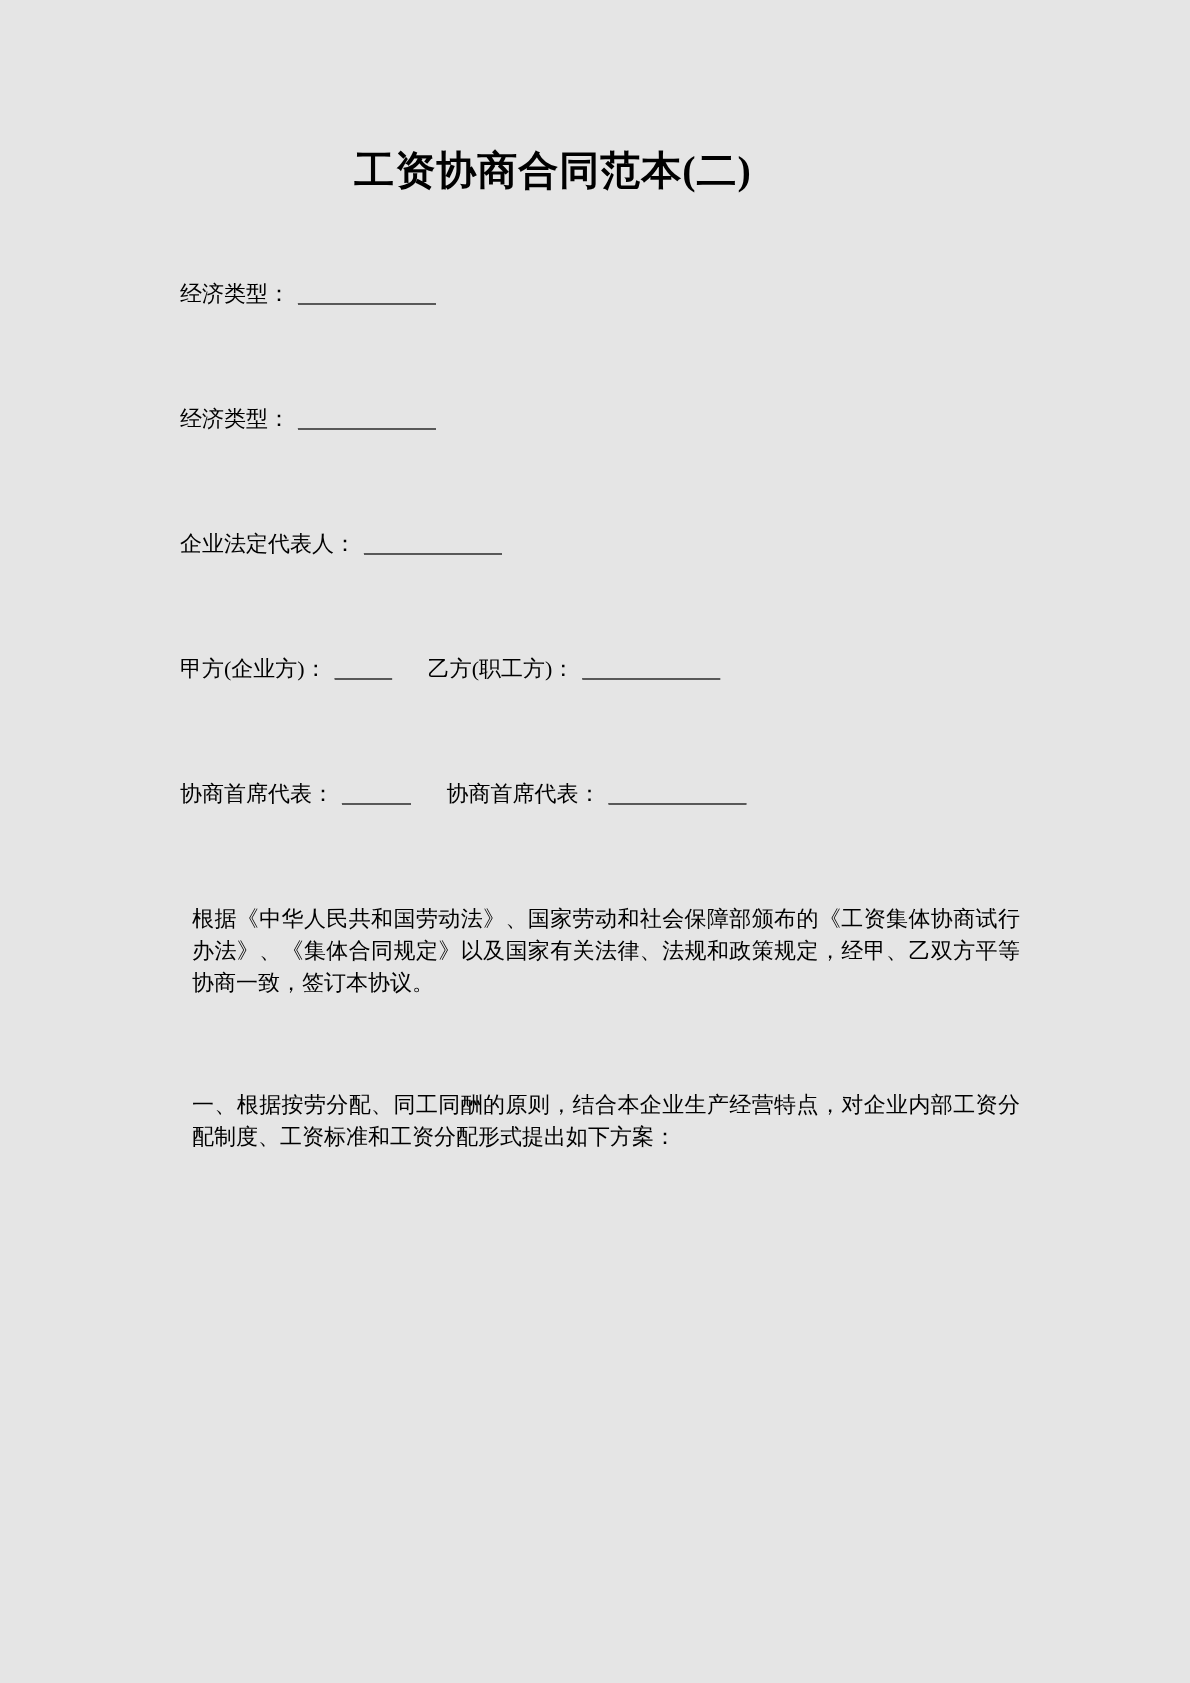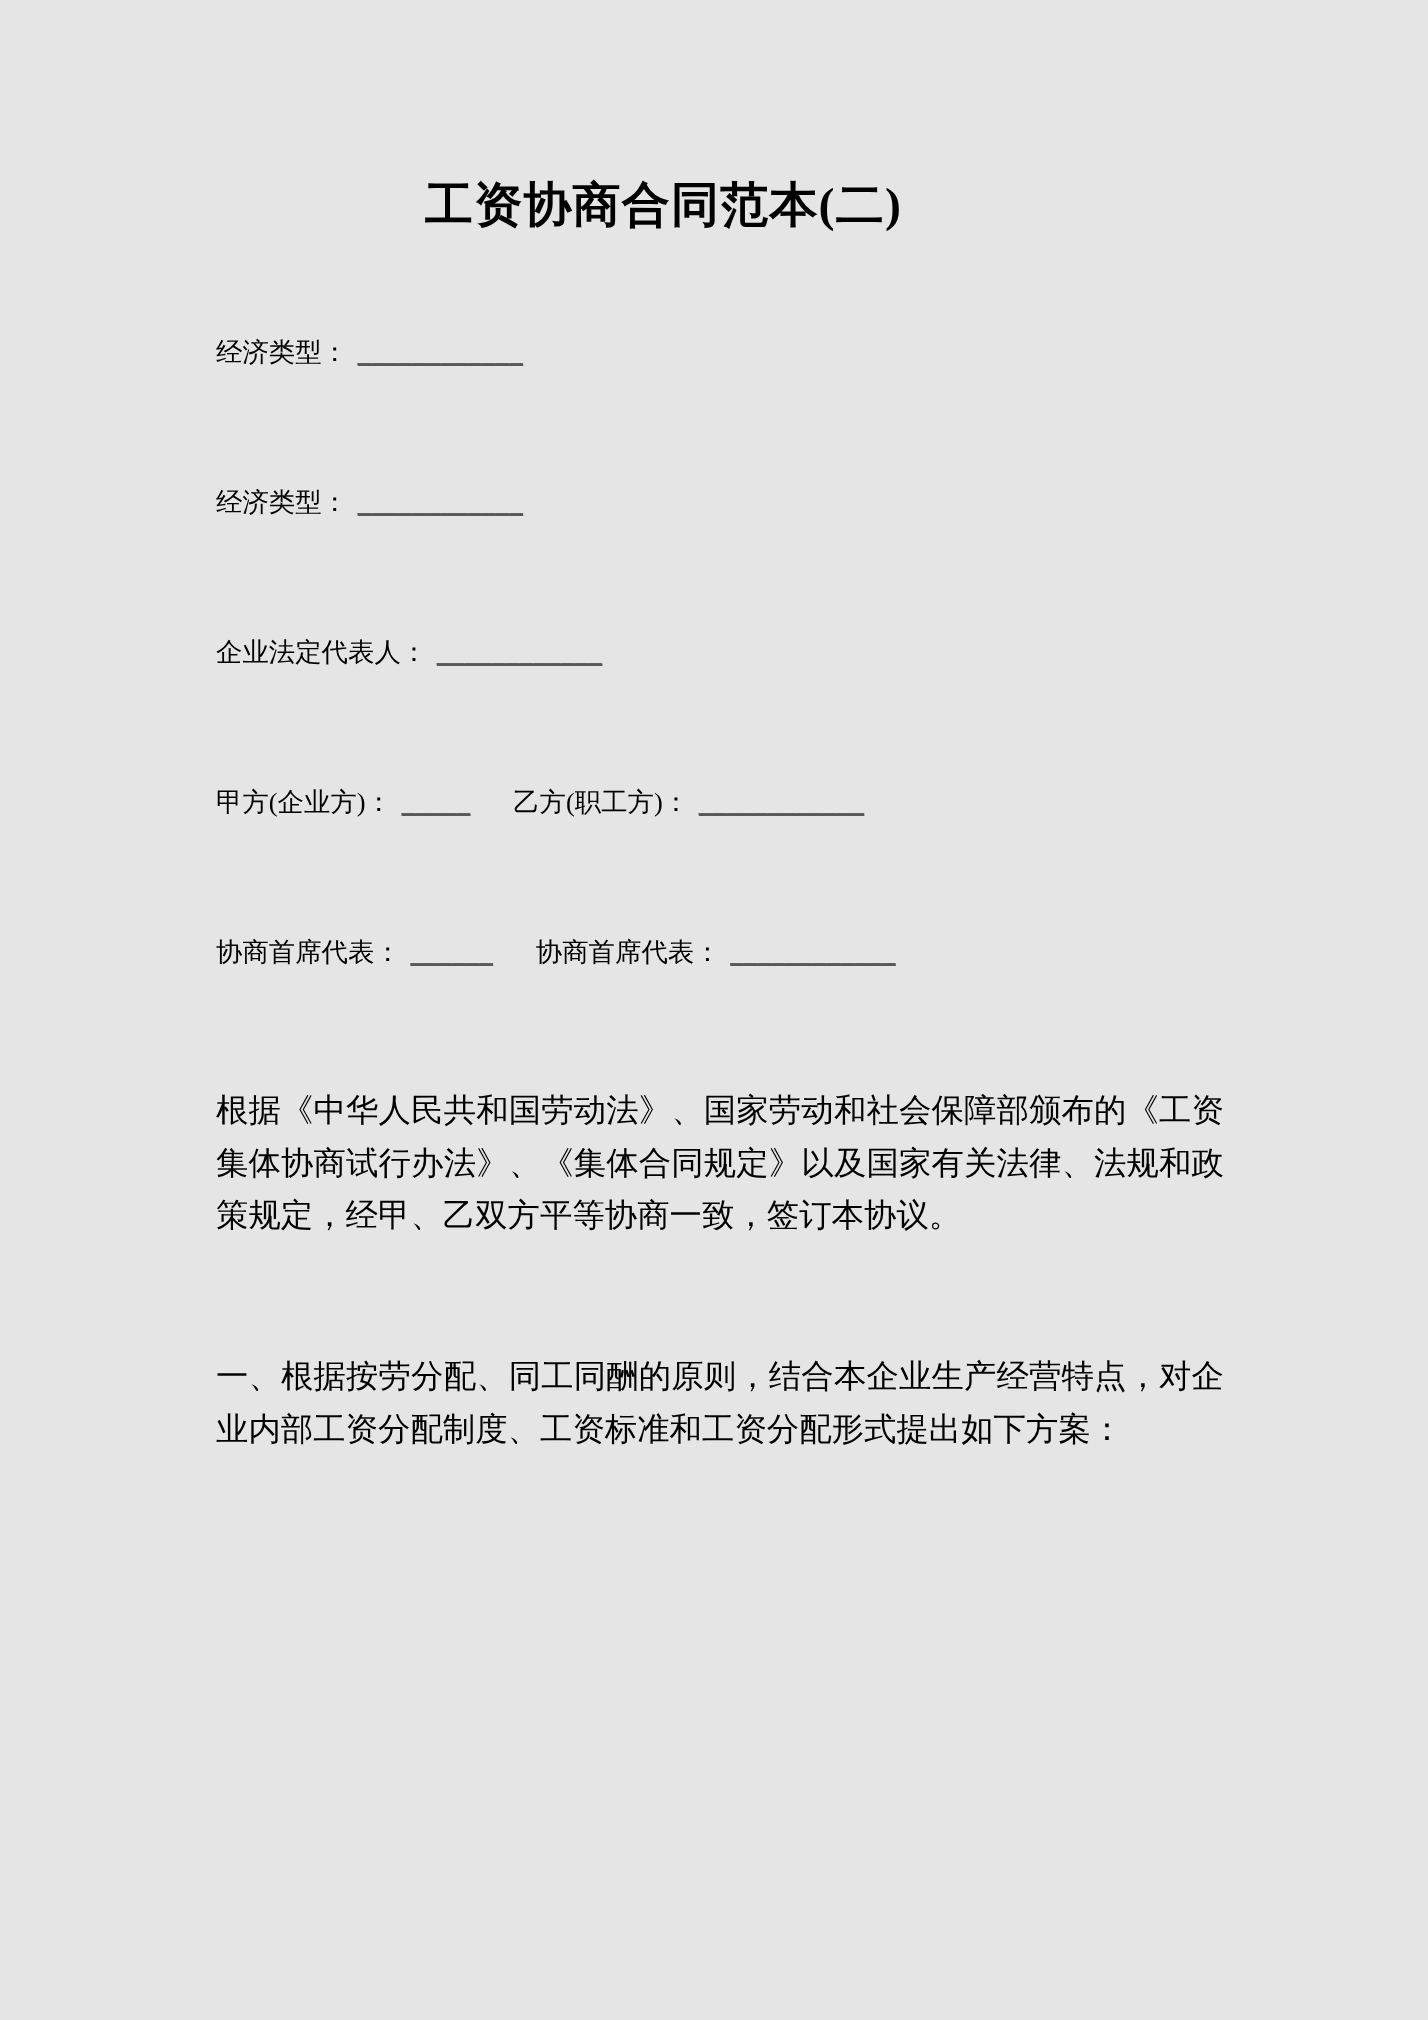--- a/index.html
+++ b/index.html
@@ -36,24 +36,24 @@
   .seg { white-space: nowrap; }
   .seg + .seg { margin-left: 30px; }
   .field-label { color: #000000; }
   .field-blank {
     color: #595959;       
     margin-left: 8px;
     letter-spacing: 0.5px;
     text-decoration: underline;
   }
   .para {
-    font-size: 27px;
-    line-height: 44px;
+    font-size: 22px;
+    line-height: 32px;
     text-align: justify;
-    margin: 0 0 90px 0;
+    margin: 0 0 90px 12px;
   }
 </style>
 </head>
 <body>
 
 <div class="page">
   <div class="content">
 
     <h1 class="doc-title">工资协商合同范本(二)</h1>
 

